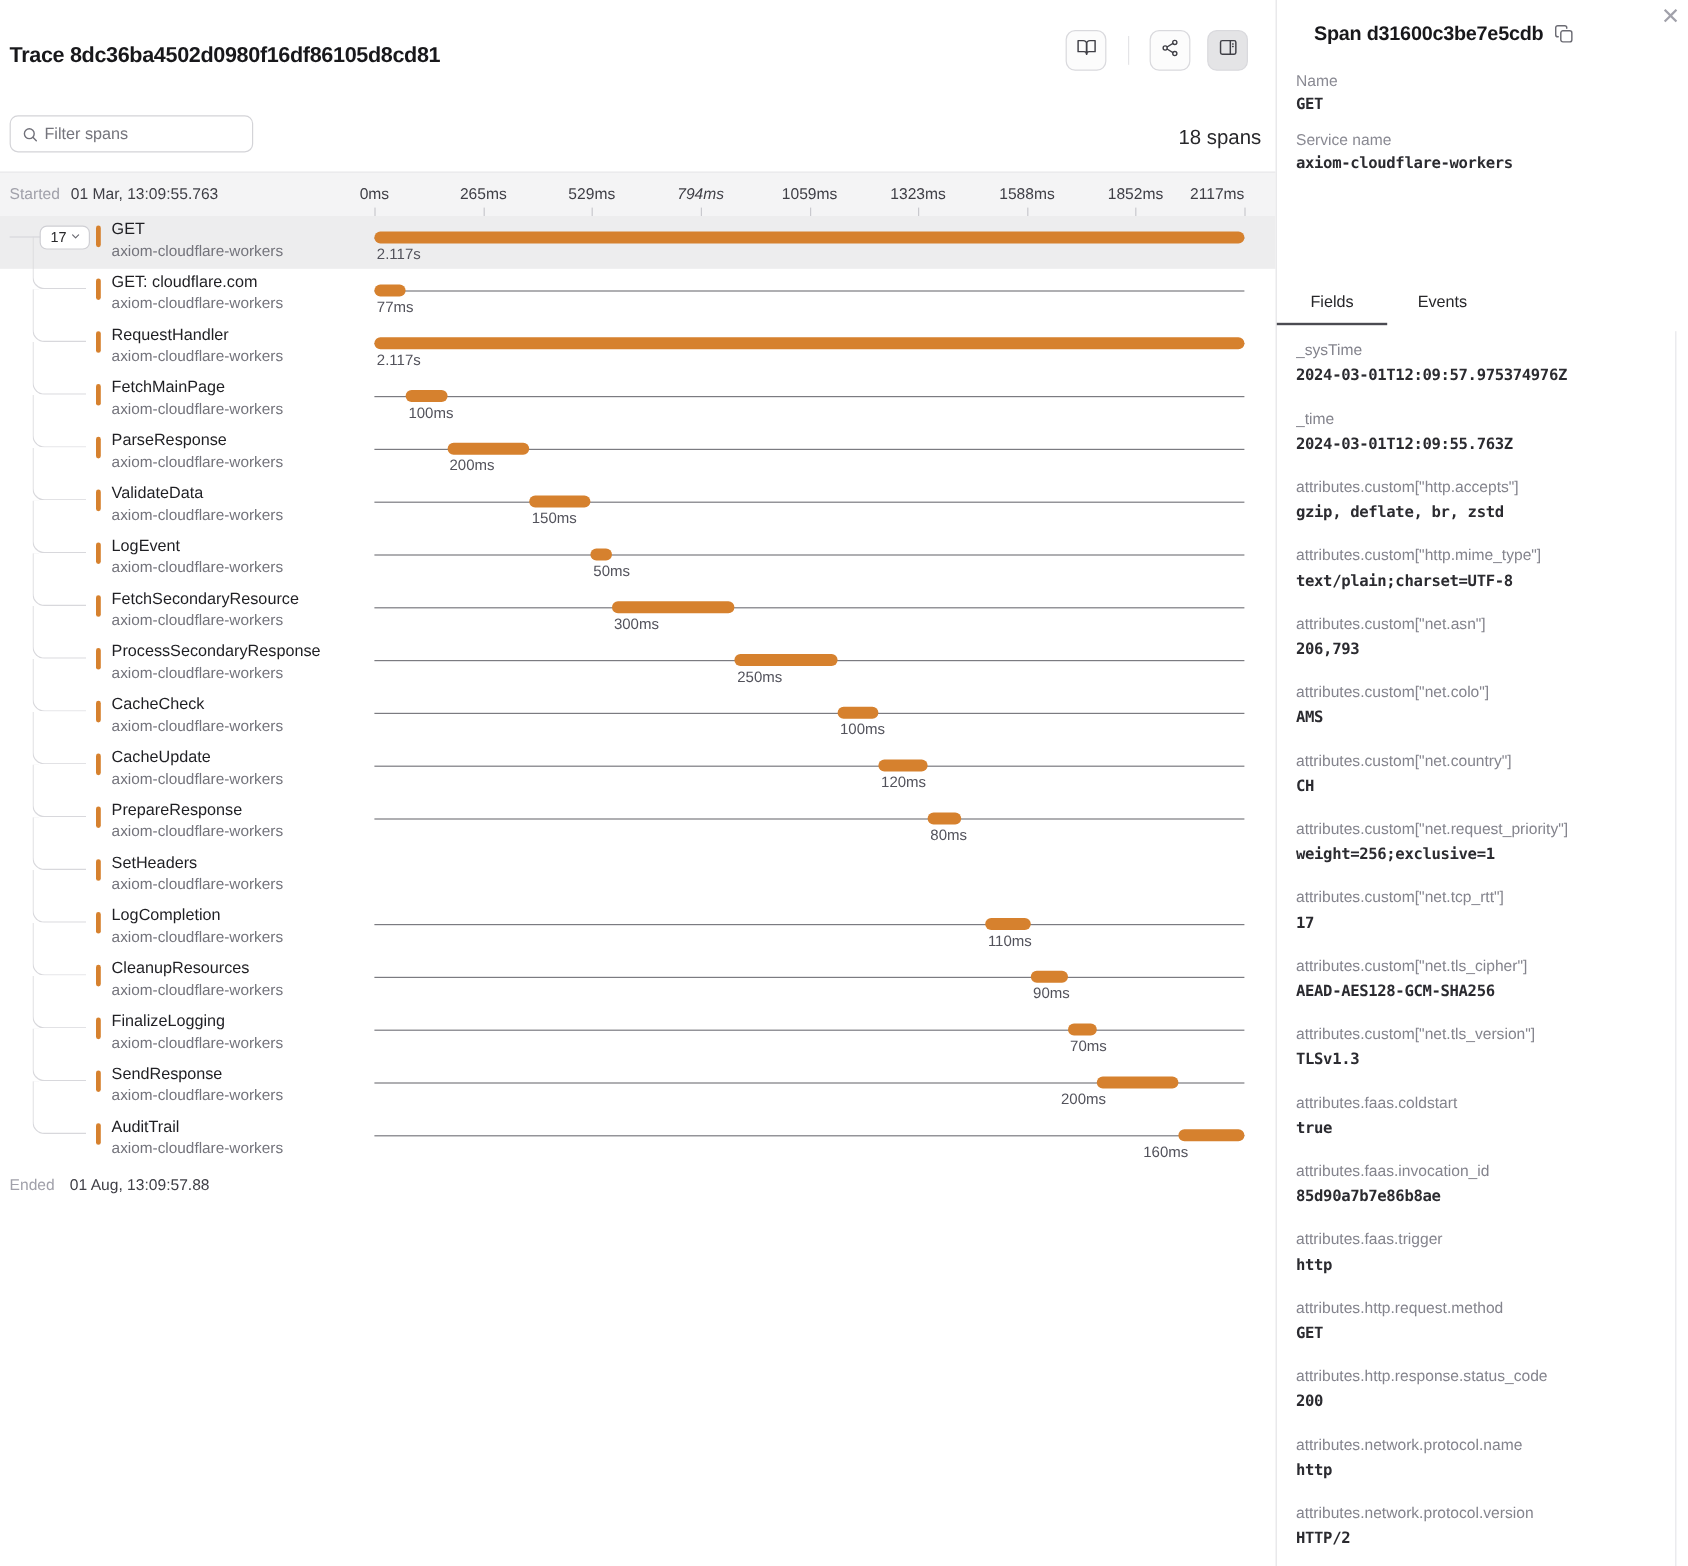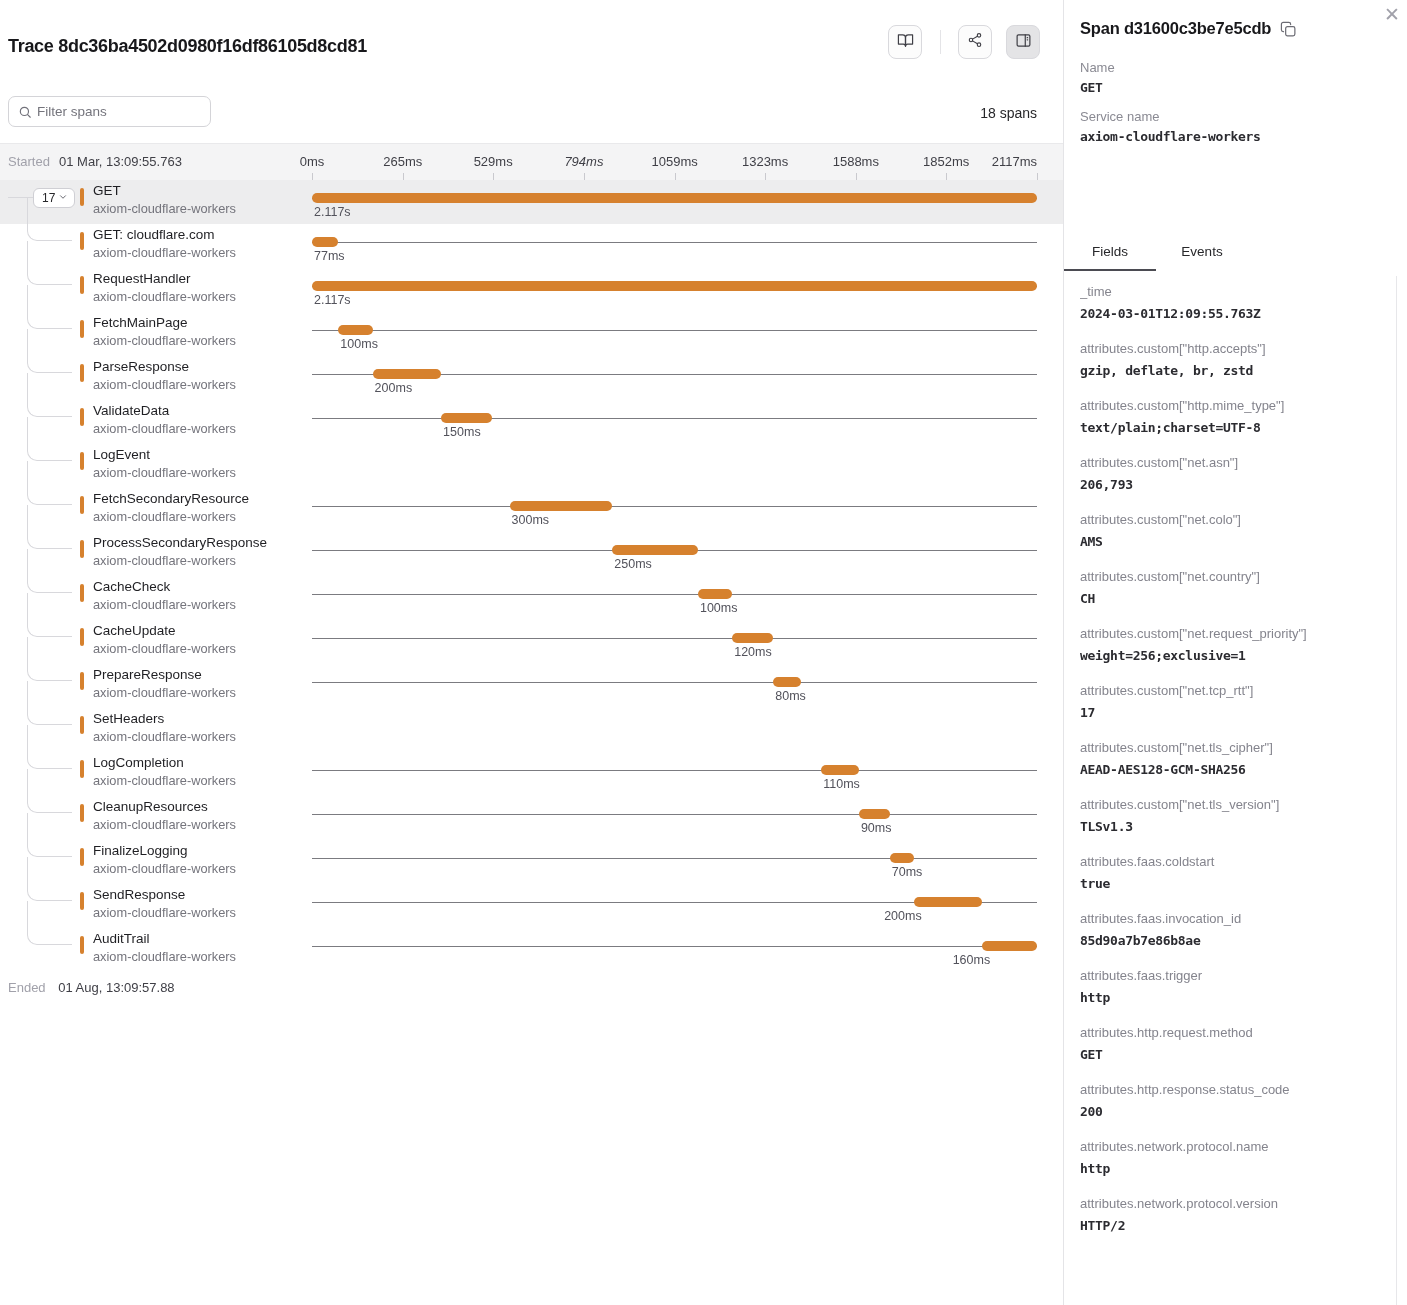--- a/index.html
+++ b/index.html
@@ -12,21 +12,21 @@
   .trace-title { position:absolute; left:8px; top:36px; font-size:18px; font-weight:700; letter-spacing:-0.3px; color:#18181b; }
 
   .tool-btn { position:absolute; top:25px; width:34px; height:34px; border:1px solid #d9d9dd; border-radius:8px; background:#fcfcfc; display:flex; align-items:center; justify-content:center; color:#3f3f46; cursor:pointer; }
   .tool-btn.active { background:#e4e4e6; }
   .tool-sep { position:absolute; top:30px; left:940px; width:1px; height:24px; background:#e4e4e7; }
 
   .filter-wrap { position:absolute; left:8px; top:96px; width:203px; height:31px; border:1px solid #d4d4d8; border-radius:7px; background:#fff; }
   .filter-wrap svg { position:absolute; left:9px; top:8px; color:#71717a; }
   .filter-input { position:absolute; left:28px; top:1px; width:170px; height:27px; border:none; outline:none; font-size:13.5px; font-family:"Liberation Sans",sans-serif; color:#27272a; background:transparent; }
   .filter-input::placeholder { color:#74747c; }
-  .spans-count { position:absolute; top:105px; right:26px; font-size:14px; color:#27272a;text-align:right; }
+  .spans-count { position:absolute; top:105px; right:12px; font-size:17px; color:#27272a;text-align:right; }
 
   .tl-header { position:absolute; left:0; top:143px; width:1063px; height:37px; background:#f4f4f5; border-top:1px solid #e9e9eb; }
   .started-label { position:absolute; left:8px; top:10px; font-size:13px; color:#a1a1aa; }
   .started-value { position:absolute; left:59px; top:10px; font-size:13px; color:#3f3f46; }
   .tick-label { position:absolute; top:10px; font-size:13px; color:#3f3f46; transform:translateX(-50%); white-space:nowrap; }
   .tick-label.last { transform:translateX(-100%); }
   .tick-mark { position:absolute; bottom:0; width:1px; height:7px; background:#c9c9ce; }
 
   .rows { position:absolute; left:0; top:180px; width:1063px; }
   .row { position:relative; height:44px; }
@@ -43,21 +43,21 @@
   .bar { position:absolute; top:13px; height:10px; border-radius:5px; background:var(--orange); min-width:6px; }
   .dur { position:absolute; top:25px; font-size:12.5px; color:#52525b; white-space:nowrap; }
 
   .ended-line { position:absolute; left:8px; top:980px; font-size:13px; }
   .ended-label { color:#a1a1aa; }
   .ended-value { color:#3f3f46; margin-left:9px; }
 
   
   .panel { position:absolute; right:0; top:0; width:344px; height:1305px; border-left:1px solid #e4e4e7; background:#fff; }
   .close-x { position:absolute; top:4px; right:7px; font-size:19px; color:#a1a1aa; cursor:pointer; line-height:22px; }
-  .panel-title-row { position:absolute; left:16px; top:19px; display:flex; align-items:flex-end; gap:9px; }
+  .panel-title-row { position:absolute; left:31px; top:19px; display:flex; align-items:center; gap:9px; }
   .panel-title { font-size:16.5px; font-weight:700; letter-spacing:-0.2px; color:#18181b; }
   .copy-btn { color:#6b6b73; display:flex; cursor:pointer; }
   .meta-label { position:absolute; left:16px; font-size:13px; color:#8a8a93; }
   .meta-value { position:absolute; left:16px; font-family:"DejaVu Sans Mono",monospace; font-size:13px; font-weight:700; color:#2b2b30; letter-spacing:-0.3px; }
   .dur-widget { position:absolute; left:15px; right:9px; top:168px; height:42px; border:1px solid #d4d4d8; border-radius:9px; }
   .dur-widget-title { position:absolute; left:14px; top:12px; font-size:13.5px; font-weight:700; color:#27272a; }
   .widget-btn { position:absolute; top:7px; width:27px; height:27px; border:1px solid #cfcfd4; border-radius:7px; background:#fff; display:flex; align-items:center; justify-content:center; color:#3f3f46; cursor:pointer; }
   .widget-btn.hide-btn { right:44px; }
   .widget-btn.expand-btn { right:8px; }
 
@@ -218,20 +218,25 @@
       <div class="guide"></div>
       <div class="bar" style="left: 129.11px; width: 51.3699px;"></div>
       <div class="dur" style="left: 131.11px;">150ms</div>
     </div>
   <div class="connector"></div>
         </div>
         <div class="row">
     <span class="span-tick"></span>
     <span class="span-name">LogEvent</span>
     <span class="span-svc">axiom-cloudflare-workers</span>
+    <div class="tl">
+      <div class="guide"></div>
+      <div class="bar" style="left: 180.479px; width: 17.1233px;"></div>
+      <div class="dur" style="left: 182.479px;">50ms</div>
+    </div>
   <div class="connector"></div>
         </div>
         <div class="row">
     <span class="span-tick"></span>
     <span class="span-name">FetchSecondaryResource</span>
     <span class="span-svc">axiom-cloudflare-workers</span>
     <div class="tl">
       <div class="guide"></div>
       <div class="bar" style="left: 197.603px; width: 102.74px;"></div>
       <div class="dur" style="left: 199.603px;">300ms</div>
@@ -370,20 +375,24 @@
     <div class="meta-value" style="top:129px">axiom-cloudflare-workers</div>
 
 
     <div class="tabs">
       <div class="tab t0 active" id="tab0">Fields</div>
       <div class="tab t1" id="tab1">Events</div>
     </div>
 
     <div class="fields-list" id="fields">
         <div class="field">
+    <div class="fkey">_sysTime</div>
+    <div class="fval">2024-03-01T12:09:57.975374976Z</div>
+  </div>
+        <div class="field">
     <div class="fkey">_time</div>
     <div class="fval">2024-03-01T12:09:55.763Z</div>
   </div>
         <div class="field">
     <div class="fkey">attributes.custom["http.accepts"]</div>
     <div class="fval">gzip, deflate, br, zstd</div>
   </div>
         <div class="field">
     <div class="fkey">attributes.custom["http.mime_type"]</div>
     <div class="fval">text/plain;charset=UTF-8</div>

